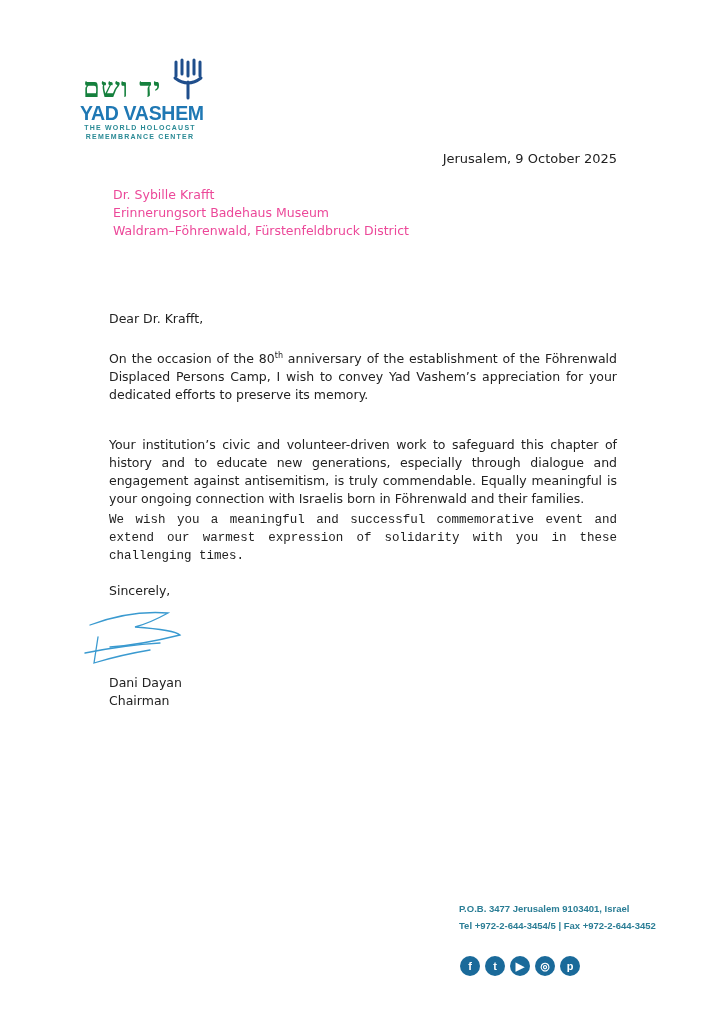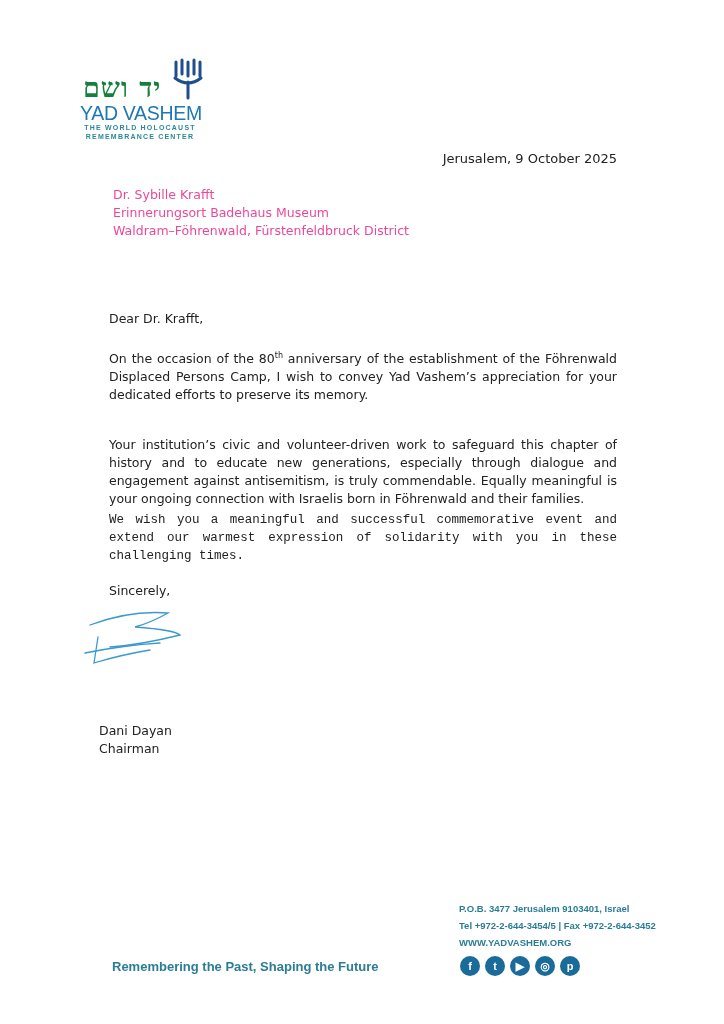--- a/index.html
+++ b/index.html
@@ -2,33 +2,33 @@
 <html><head>
 <meta charset="utf-8">
 <style>
   html, body { margin:0; padding:0; background:#ffffff; }
   body { width:724px; height:1024px; position:relative; overflow:hidden; font-family:"DejaVu Sans", sans-serif; color:#222; }
   .page { position:absolute; inset:0; }
   .logo { position:absolute; left:80px; top:58px; width:125px; }
   .logo-hebrew-row { position:relative; height:46px; }
   .logo-hebrew { position:absolute; left:3px; top:14px; font-family:"DejaVu Serif", serif; font-weight:bold; font-size:27px; color:#15803d; direction:rtl; letter-spacing:1px; }
   .logo-menorah { position:absolute; left:92px; top:0; }
-  .logo-main { font-family:"Liberation Sans", sans-serif; font-weight:normal; font-size:19.5px; color:#1f78b4; letter-spacing:-0.3px; line-height:20px; margin-top:-1px; }
+  .logo-main { font-family:"Liberation Sans", sans-serif; font-weight:bold; font-size:19.5px; color:#1f78b4; letter-spacing:-0.3px; line-height:20px; margin-top:-1px; }
   .logo-sub { font-family:"Liberation Sans", sans-serif; font-weight:bold; font-size:7px; color:#2a8a95; letter-spacing:1.2px; line-height:9px; text-align:center; width:120px; }
   .date { position:absolute; right:107px; top:151px; font-size:13px; color:#222; }
   .address { position:absolute; left:113px; top:186px; font-size:12.5px; line-height:18px; color:#ec4899; }
   .address div { white-space:nowrap; }
   .salutation { position:absolute; left:109px; top:311px; font-size:12.5px; }
   .para { position:absolute; left:109px; width:508px; font-size:12.5px; line-height:18px; text-align:justify; color:#222; }
   .p1 { top:347px; }
   .p2 { top:436px; }
   .p3 { top:511px;font-family:Liberation Mono, monospace; }
   .closing { position:absolute; left:109px; top:583px; font-size:12.5px; }
   .signature { position:absolute; left:80px; top:605px; }
-  .signer { position:absolute; left:99px; top:674px; font-size:12.5px; line-height:18px;margin-top:48px; }
+  .signer { position:absolute; left:109px; top:674px; font-size:12.5px; line-height:18px; }
   .tagline { position:absolute; left:112px; top:959px; font-family:"Liberation Sans", sans-serif; font-size:13px; color:#2a7d95; font-weight:bold; }
   .contact { position:absolute; left:459px; top:900px; font-family:"Liberation Sans", sans-serif; font-size:9.5px; line-height:17px; color:#2a7d95; font-weight:bold; }
   .social { position:absolute; left:460px; top:956px; display:flex; gap:5px; }
   .social .icon { width:20px; height:20px; border-radius:50%; background:#1a6a9a; color:#fff; display:flex; align-items:center; justify-content:center; font-family:"Liberation Sans", sans-serif; font-weight:bold; font-size:11px; }
   sup { font-size:8px; }
 </style>
 </head>
 <body>
 
 <div class="page">
@@ -80,24 +80,22 @@
   </svg>
 
   <div class="signer">
     <div>Dani Dayan</div>
     <div>Chairman</div>
   </div>
 
   <div class="contact">
     <div>P.O.B. 3477 Jerusalem 9103401, Israel</div>
     <div>Tel +972-2-644-3454/5 | Fax +972-2-644-3452</div>
-    <div>WWW.YADVASHEM.ORG</div>
   </div>
 
-  <div class="tagline">Remembering the Past, Shaping the Future</div>
 
   <div class="social">
     <span class="icon">f</span>
     <span class="icon">t</span>
     <span class="icon">▶</span>
     <span class="icon">◎</span>
     <span class="icon">p</span>
   </div>
 
 </div>

